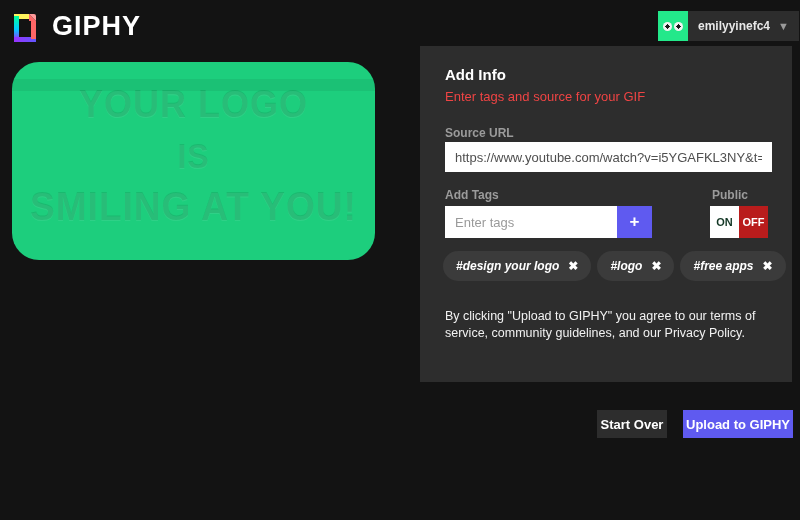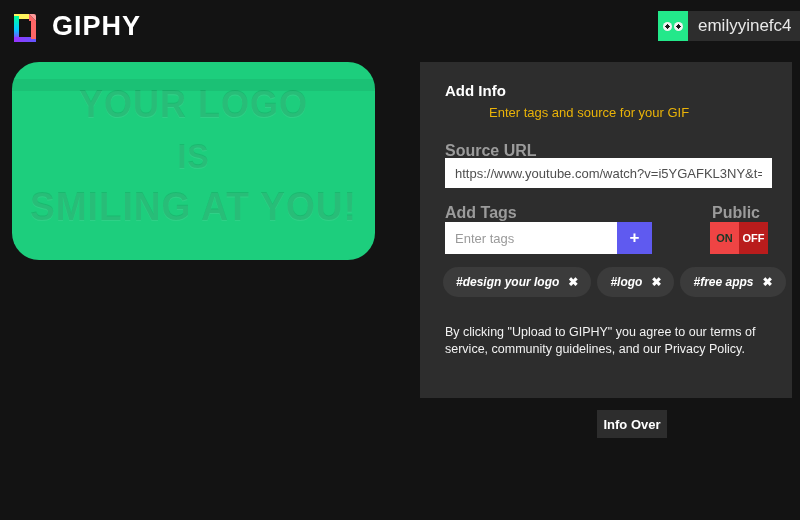--- a/index.html
+++ b/index.html
@@ -23,21 +23,21 @@
     display:flex; align-items:center; background:#2d2d2d; cursor:pointer;
   }
   .avatar {
     width:30px; height:30px; background:#23e88a; position:relative; flex:0 0 auto;
   }
   .avatar .eye {
     position:absolute; top:11px; width:9px; height:9px; border-radius:50%;
     background:radial-gradient(circle at 50% 50%, #181818 0 2.2px, #f2f2f2 2.2px 4.5px);
   }
   .avatar .eye.l { left:5px; } .avatar .eye.r { left:16px; }
-  .username { color:#e8e8e8; font-size:17px; font-weight:normal; padding:0 8px 0 10px; }
+  .username { color:#e8e8e8; font-size:12px; font-weight:bold; padding:0 8px 0 10px; }
   .caret { color:#9a9a9a; font-size:11px; padding-right:10px; }
 
   
   .preview {
     position:absolute; left:12px; top:62px; width:363px; height:198px;
     background:#1dce7d; overflow:hidden;border-radius:27px;
   }
   .preview-toolbar {
     position:absolute; left:0; right:0; top:17px; height:12px;
     background:rgba(0,0,0,0.06);
@@ -52,26 +52,26 @@
   .ghost.l2 { top:78px;  font-size:32px; }
   .ghost.l3 { top:126px; font-size:37px; }
   .status {
     position:absolute; top:92px; width:100%; text-align:center;
     color:#ffffff; font-weight:bold; font-size:16px;
     text-shadow:0 1px 2px rgba(0,0,0,0.15);
   }
 
   
   .panel {
-    position:absolute; left:420px; top:62px; width:372px; height:336px;
+    position:absolute; left:420px; top:46px; width:372px; height:336px;
     background:#2d2d2d;
   }
   .panel-title { position:absolute; left:25px; top:20px; font-size:15px; font-weight:800; color:#fff; }
-  .panel-subtitle { position:absolute; left:25px; top:43px; font-size:13px; color:#eab308;margin-left:44px; }
-  .field-label { position:absolute; font-size:16px; font-weight:bold; color:#9b9b9b; }
+  .panel-subtitle { position:absolute; left:25px; top:43px; font-size:13px; color:#ef4444; }
+  .field-label { position:absolute; font-size:12px; font-weight:bold; color:#9b9b9b; }
   .lbl-source { left:25px; top:80px; }
   .url-input {
     position:absolute; left:25px; top:96px; width:327px; height:30px;
     background:#ffffff; border:none; outline:none;
     font-family:"Liberation Sans", sans-serif;
     font-size:13px; color:#4f4f4f; padding:0 10px;
   }
   .lbl-tags { left:25px; top:142px; }
   .lbl-public { left:292px; top:142px; }
   .tag-row { position:absolute; left:25px; top:160px; height:32px; display:flex; }
@@ -84,21 +84,21 @@
   .url-input::placeholder { color:#9a9a9a; }
   .add-tag-btn {
     width:35px; height:32px; background:#5f5af0; border:none; cursor:pointer;
     color:#ffffff; font-size:17px; font-weight:bold; line-height:32px; text-align:center;
   }
   .toggle { position:absolute; left:290px; top:160px; height:32px; display:flex; }
   .toggle-seg {
     width:29px; height:32px; font-size:11px; font-weight:bold;
     display:flex; align-items:center; justify-content:center; cursor:pointer;
   }
-  .toggle-on  { background:#ef4444; color:#143826; }
+  .toggle-on  { background:#ffffff; color:#143826; }
   .toggle-off { background:#b91c1c; color:#ffffff; }
 
   .pills { position:absolute; left:23px; top:205px; display:flex; gap:6px; }
   .pill {
     height:30px; background:#3b3b3b; border-radius:16px;
     display:flex; align-items:center; padding:0 13px; gap:9px;
   }
   .pill-label { color:#ffffff; font-size:12px; font-style:italic; font-weight:bold; white-space:nowrap; }
   .pill-x { color:#ffffff; font-size:12px; font-weight:bold; cursor:pointer; }
 
@@ -192,15 +192,16 @@
       </div>
       <div class="pill">
         <span class="pill-label">#free apps</span>
         <span class="pill-x">✖</span>
       </div>
     </div>
 
     <div class="terms"><span>By clicking "Upload to GIPHY" you agree to our </span><a>terms of service</a><span>, </span><a>community guidelines</a><span>, and our </span><a>Privacy Policy</a><span>.</span></div>
   </div>
 
-  <button class="btn btn-start">Info Over</button>
+  <button class="btn btn-start">Start Over</button>
+  <button class="btn btn-upload">Upload to GIPHY</button>
 
 </div>
 
 </body></html>

